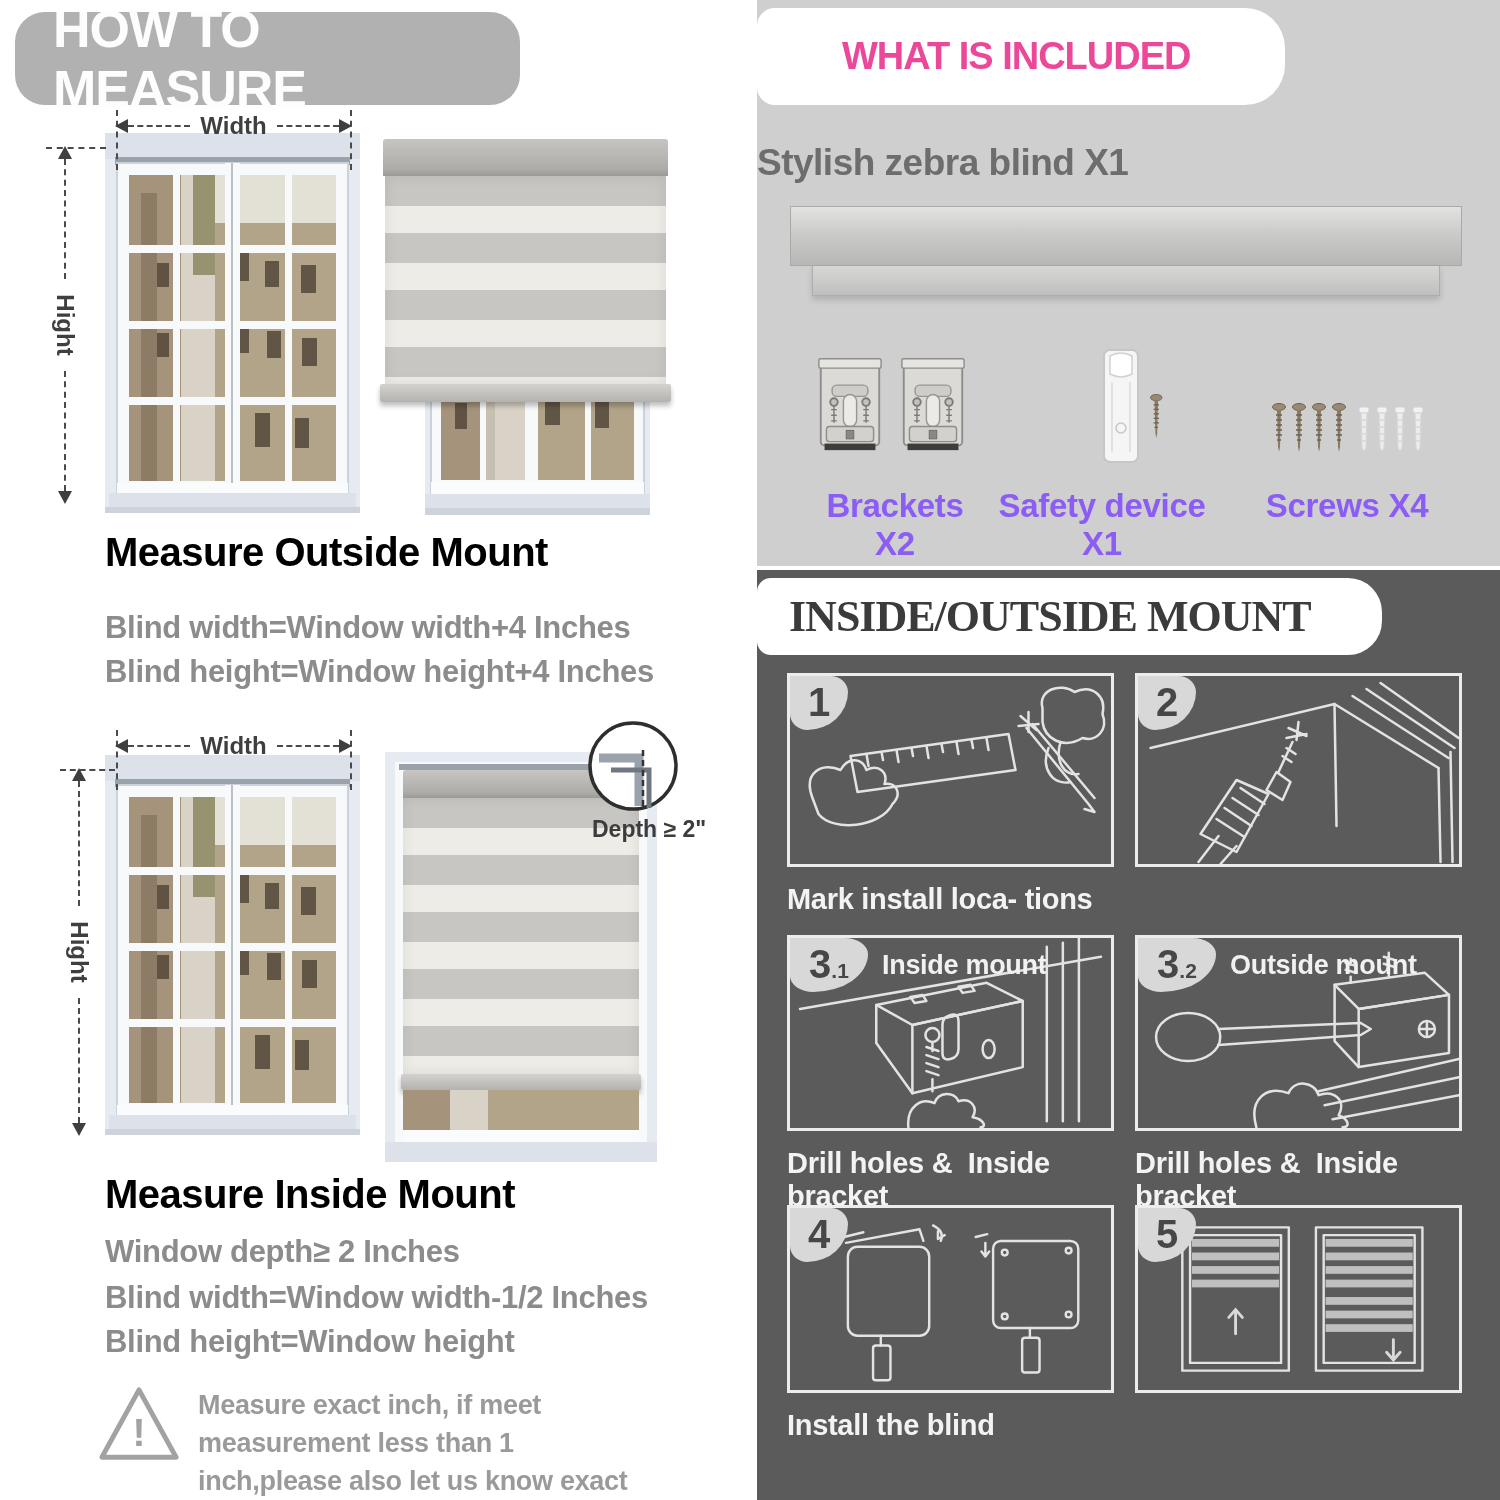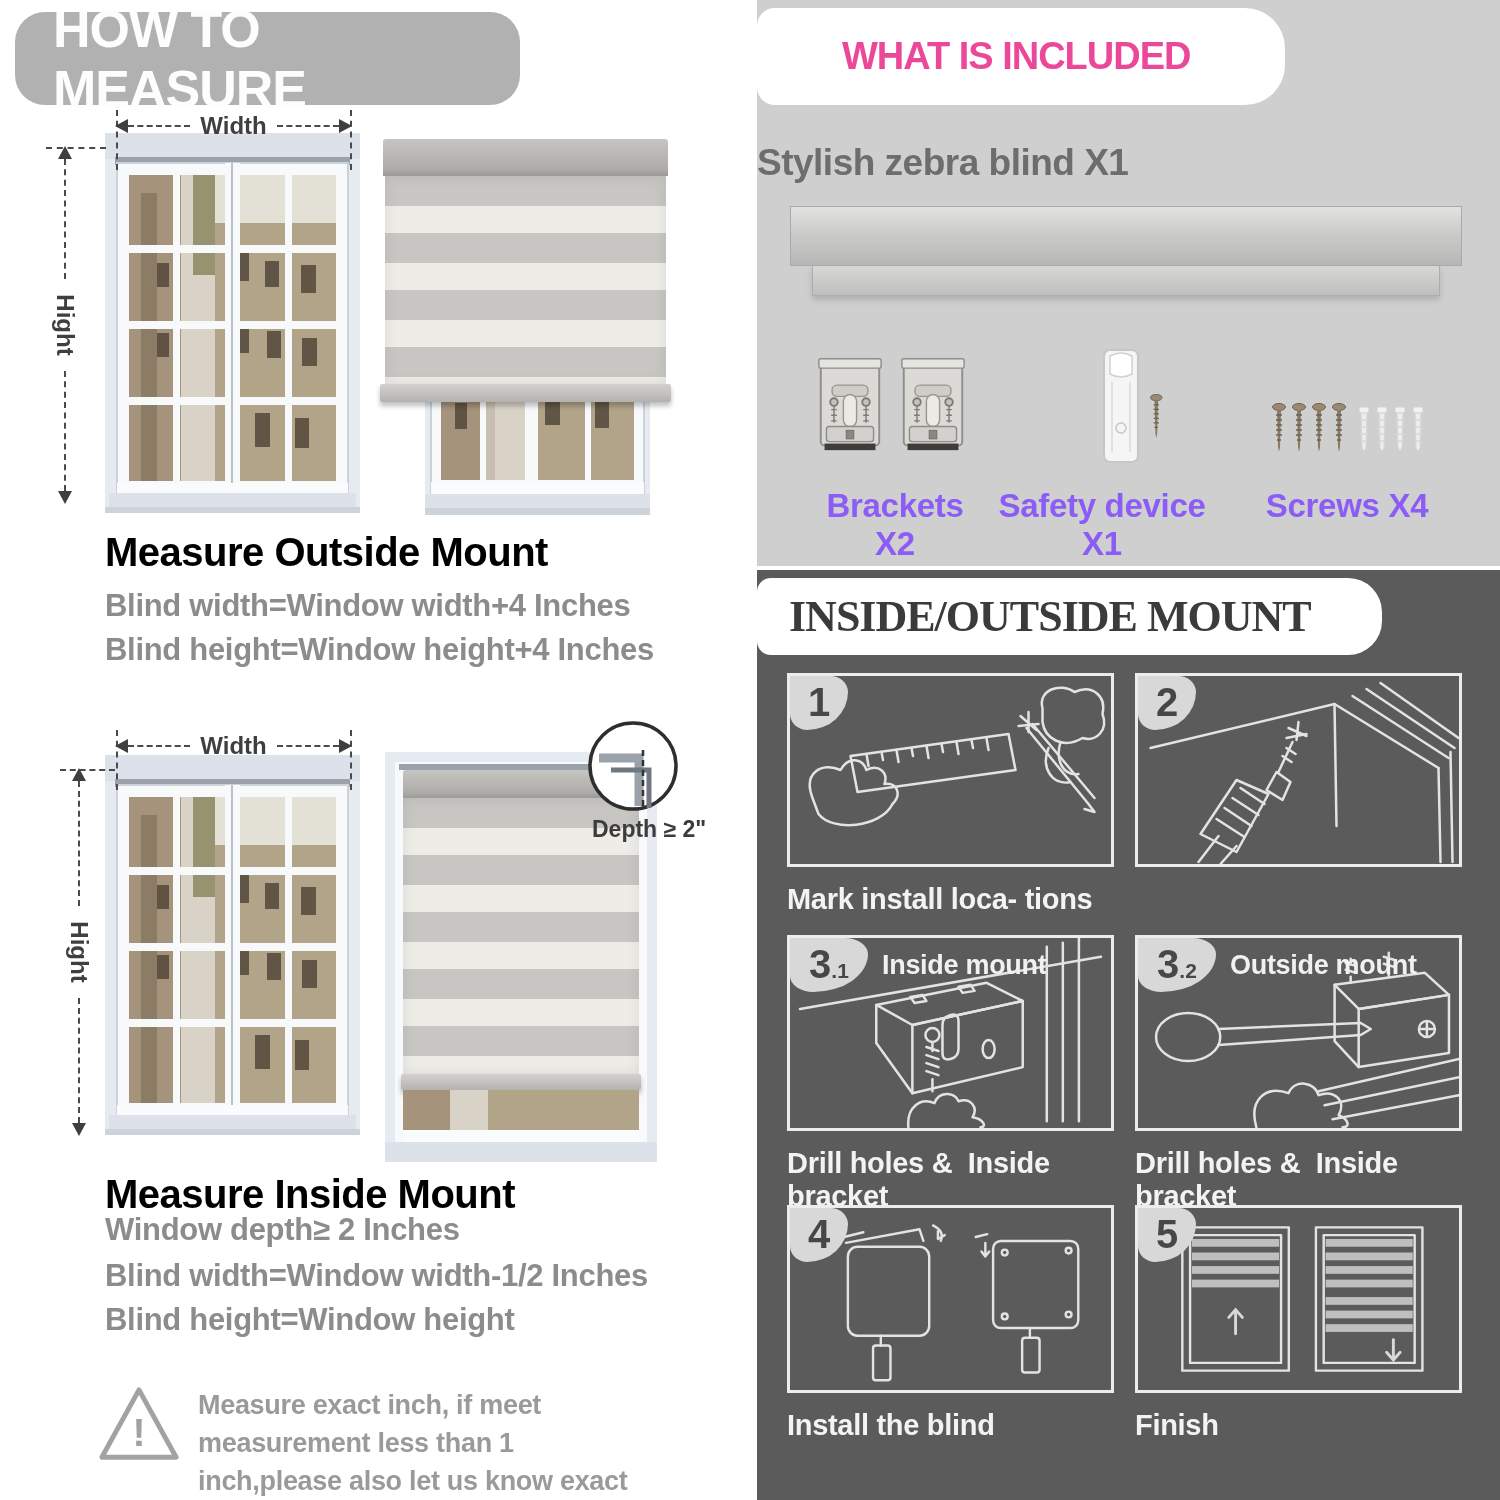--- a/index.html
+++ b/index.html
@@ -4,21 +4,21 @@
 <style>
   html,body{margin:0;padding:0;}
   body{width:1500px;height:1500px;position:relative;background:#ffffff;
        font-family:"Liberation Sans",sans-serif;font-weight:bold;overflow:hidden;}
   .abs{position:absolute;}
   
   .howto-box{left:15px;top:12px;width:505px;height:93px;background:#b1b1b1;border-radius:30px;
              display:flex;align-items:center;padding-left:38px;box-sizing:border-box;}
   .howto-box span{font-size:52px;color:#fdfdfd;letter-spacing:-1px;}
   .mtitle{font-size:40px;color:#000000;letter-spacing:-0.5px;}
-  .mline{font-size:31px;color:#8c8c8c;letter-spacing:-0.3px;}
+  .mline{font-size:31px;color:#8c8c8c;letter-spacing:-0.3px;margin-top:22px;}
   .arrowrow{display:flex;align-items:center;height:26px;}
   .arrowrow .seg{flex:1;height:0;border-top:2px dashed #4a4a4a;}
   .alabel{font-size:24px;color:#3f3f3f;padding:0 10px;white-space:nowrap;}
   .tri{width:0;height:0;}
   .tri.l{border-top:7px solid transparent;border-bottom:7px solid transparent;border-right:13px solid #3f3f3f;}
   .tri.r{border-top:7px solid transparent;border-bottom:7px solid transparent;border-left:13px solid #3f3f3f;}
   .tri.u{border-left:7px solid transparent;border-right:7px solid transparent;border-bottom:13px solid #3f3f3f;}
   .tri.d{border-left:7px solid transparent;border-right:7px solid transparent;border-top:13px solid #3f3f3f;}
   .dashv{border-left:2px dashed #4a4a4a;width:0;}
   .dashh{border-top:2px dashed #4a4a4a;height:0;}
@@ -438,16 +438,15 @@
         </g>
         <g stroke="#d9d9d9" stroke-width="3" fill="none" stroke-linecap="round">
           <path d="M95,130 v-24 M88,113 l7,-8 l7,8"></path>
           <path d="M258,136 v20 M251,149 l7,8 l7,-8"></path>
         </g>
       </svg>
       <div class="badge">
           <span>5</span>
         </div>
     </div>
-    <div class="caption">Finish</div>
   </div>
 
 </div>
 
 </body></html>

